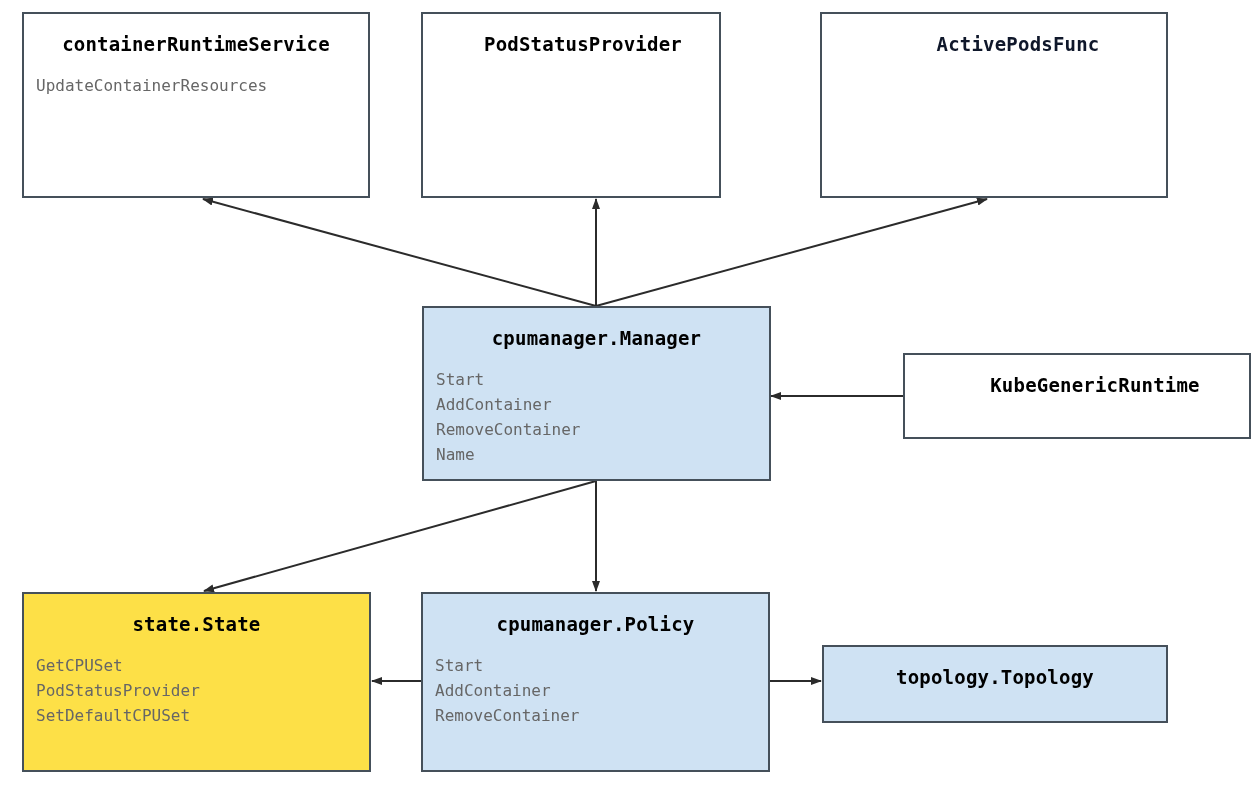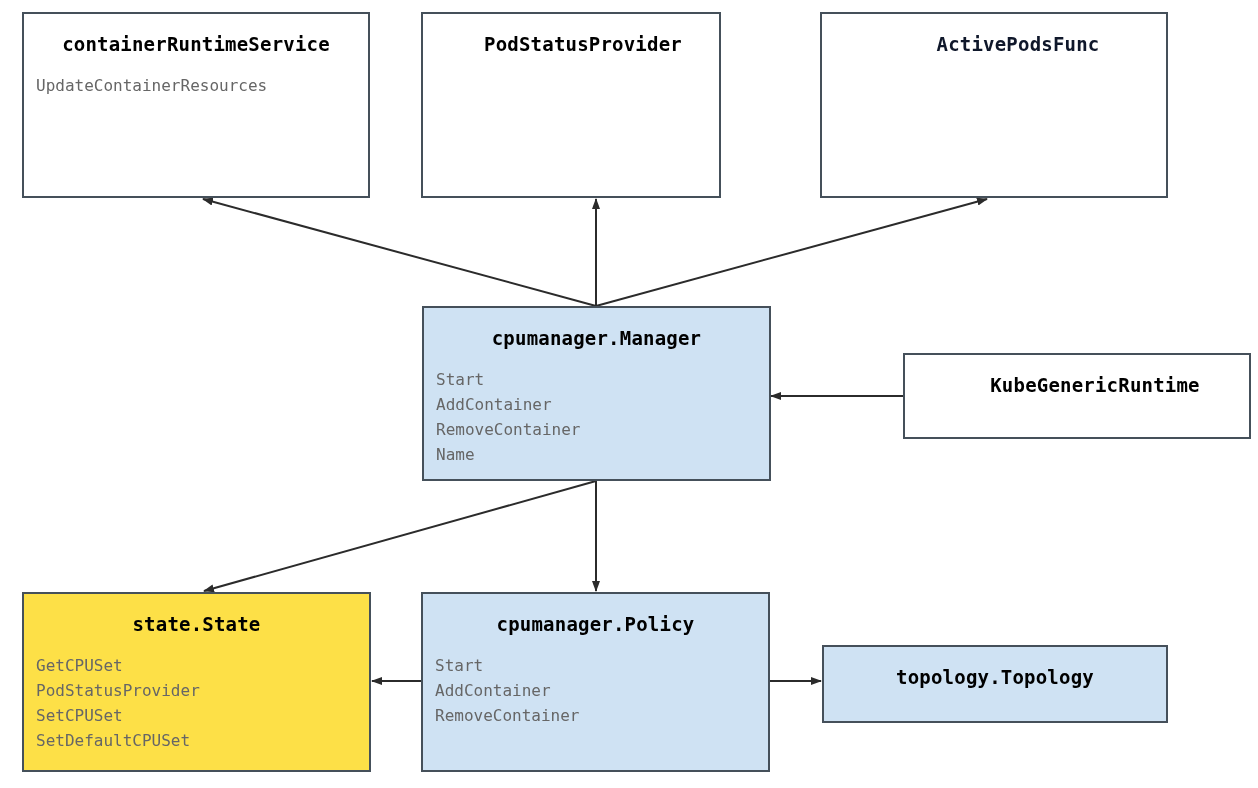--- a/index.html
+++ b/index.html
@@ -98,21 +98,21 @@
       </div>
       <div class="node filled" style="left: 422px; top: 306px; width: 349px; height: 175px; border-color: rgb(69, 80, 90); background: rgb(207, 226, 243);">
         <span class="node-title" style="color: rgb(0, 0, 0);">cpumanager.Manager</span>
         <span class="node-members" style="color: rgb(102, 102, 102);"><span class="member">Start</span><span class="member">AddContainer</span><span class="member">RemoveContainer</span><span class="member">Name</span></span>
       </div>
       <div class="node no-members" style="left: 903px; top: 353px; width: 348px; height: 86px; border-color: rgb(69, 80, 90); background: rgb(255, 255, 255);">
         <span class="node-title" style="color: rgb(0, 0, 0); padding-left: 36px;">KubeGenericRuntime</span>
       </div>
       <div class="node filled" style="left: 22px; top: 592px; width: 349px; height: 180px; border-color: rgb(69, 80, 90); background: #fde047;">
         <span class="node-title" style="color: rgb(0, 0, 0);">state.State</span>
-        <span class="node-members" style="color: rgb(102, 102, 102);"><span class="member">GetCPUSet</span><span class="member">PodStatusProvider</span><span class="member">SetCPUSet</span><span class="member">SetDefaultCPUSet</span></span>
+        <span class="node-members" style="color: rgb(102, 102, 102);"><span class="member">GetCPUSet</span><span class="member">PodStatusProvider</span><span class="member">SetDefaultCPUSet</span></span>
       </div>
       <div class="node filled" style="left: 421px; top: 592px; width: 349px; height: 180px; border-color: rgb(69, 80, 90); background: rgb(207, 226, 243);">
         <span class="node-title" style="color: rgb(0, 0, 0);">cpumanager.Policy</span>
         <span class="node-members" style="color: rgb(102, 102, 102);"><span class="member">Start</span><span class="member">AddContainer</span><span class="member">RemoveContainer</span></span>
       </div>
       <div class="node filled no-members" style="left: 822px; top: 645px; width: 346px; height: 78px; border-color: rgb(69, 80, 90); background: rgb(207, 226, 243);">
         <span class="node-title" style="color: rgb(0, 0, 0);">topology.Topology</span>
       </div>
     </div>
 

